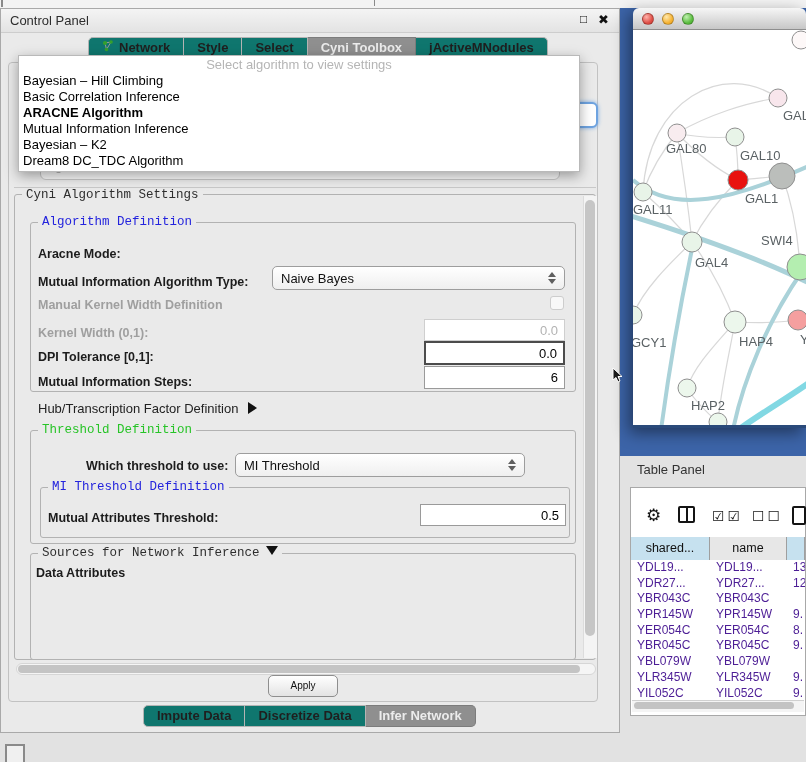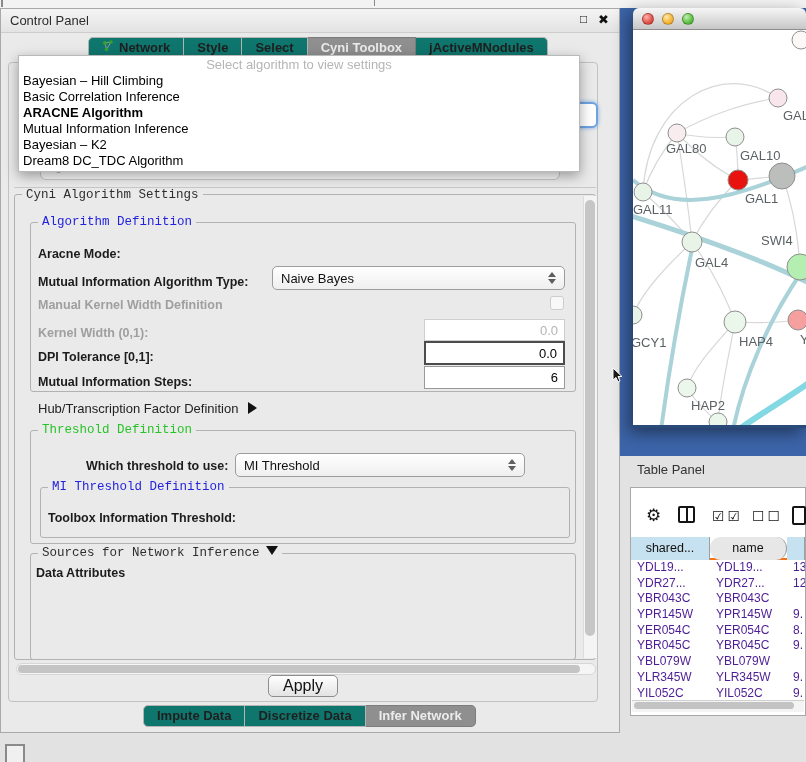--- a/index.html
+++ b/index.html
@@ -62,21 +62,21 @@
   .attr-row{height:16px;line-height:16px;font-size:12.5px;padding-left:6px;width:calc(100% - 14px);color:#000;}
   .attr-row.selected{background:#3a6bd7;color:#fff;}
   #attr-vscroll{position:absolute;right:2px;top:4px;width:8px;height:56px;background:#c9c9c9;border-radius:4px;}
   
   #settings-vscroll-track{left:583px;top:196px;width:14px;height:462px;background:#f4f4f4;border-left:1px solid #dcdcdc;box-sizing:border-box;}
   #settings-vscroll-thumb{left:585px;top:200px;width:10px;height:436px;background:#c6c6c6;border-radius:5px;}
   #settings-hscroll-track{left:16px;top:663px;width:580px;height:12px;background:#f5f5f5;border:1px solid #d6d6d6;border-radius:6px;box-sizing:border-box;}
   #settings-hscroll-thumb{left:18px;top:665px;width:562px;height:8px;background:#c4c4c4;border-radius:4px;}
   
   .btn{position:absolute;background:linear-gradient(#ffffff,#e3e3e3);border:1px solid #8e8e8e;border-radius:5px;
-       font-size:16px;text-align:center;box-sizing:border-box;color:#111;}
+       font-size:10px;text-align:center;box-sizing:border-box;color:#111;}
   
   #popup{left:18px;top:55px;width:560px;background:#fff;border:1px solid #b9b9b9;box-shadow:0 4px 12px rgba(0,0,0,.35);z-index:20;padding-bottom:2px;}
   #popup-header{text-align:center;color:#b5b5b5;font-size:13px;height:17px;line-height:17px;}
   .popup-item{font-size:13px;height:16px;line-height:16px;padding-left:4px;color:#000;white-space:nowrap;}
   .popup-item.bold{font-weight:bold;}
   
   #net-window{left:633px;top:8px;width:173px;height:420px;border-radius:6px 6px 0 0;box-shadow:-4px 5px 16px rgba(0,0,0,.45);}
   #net-titlebar{position:absolute;left:0;top:0;width:173px;height:22px;background:linear-gradient(#f6f6f6,#c7c7c7);
                 border-bottom:1px solid #8e8e8e;border-radius:6px 6px 0 0;box-sizing:border-box;}
   .tl{position:absolute;top:5px;width:12px;height:12px;border-radius:50%;border:1px solid rgba(0,0,0,.25);box-sizing:border-box;}
@@ -197,21 +197,22 @@
   <div class="combo" style="left:235px;top:453px;width:290px;height:24px;">
     <span>MI Threshold</span>
     <span class="arrows">
         <i class="up"></i>
         <i class="dn"></i>
       </span>
   </div>
 
   <div class="group" style="left:40px;top:487px;width:530px;height:51px;"></div>
   <div class="gtitle blue" style="left:48px;top:480px;">MI Threshold Definition</div>
-  <div class="lbl" style="left:48px;top:511px;">Toolbox Information Threshold:</div>
+  <div class="lbl" style="left:48px;top:511px;">Mutual Attributes Threshold:</div>
+  <div class="field" style="left:420px;top:504px;width:146px;height:22px;">0.5</div>
 
   <div class="group" style="left:30px;top:553px;width:546px;height:107px;"></div>
   <div class="gtitle dark" style="left:38px;top:546px;">
     <span>Sources for Network Inference</span><span class="arrow-down"></span>
   </div>
   <div class="lbl" style="left:36px;top:566px;">Data Attributes</div>
 
   <div class="abs" id="settings-hscroll-track"></div>
   <div class="abs" id="settings-hscroll-thumb"></div>
 
@@ -297,21 +298,21 @@
         </svg>
     </div>
     <div id="net-bottom"></div>
   </div>
 
   <div class="abs" id="table-panel-title">Table Panel</div>
   <div class="abs" id="table-container"></div>
   <div id="table-toolbar"></div>
   <div id="thead">
       <div class="th sel" style="width: 79px;">shared...</div>
-      <div class="th" style="width: 77px; border-radius: 11px;">name</div>
+      <div class="th" style="width: 77px;">name</div>
       <div class="th sel" style="width: 18px;"></div>
     </div>
   <div id="tbody">
       <div class="trow">
         <div class="td" style="width: 79px;">YDL19...</div>
         <div class="td" style="width: 77px;">YDL19...</div>
         <div class="td" style="width: 18px;">13</div>
       </div>
       <div class="trow">
         <div class="td" style="width: 79px;">YDR27...</div>

